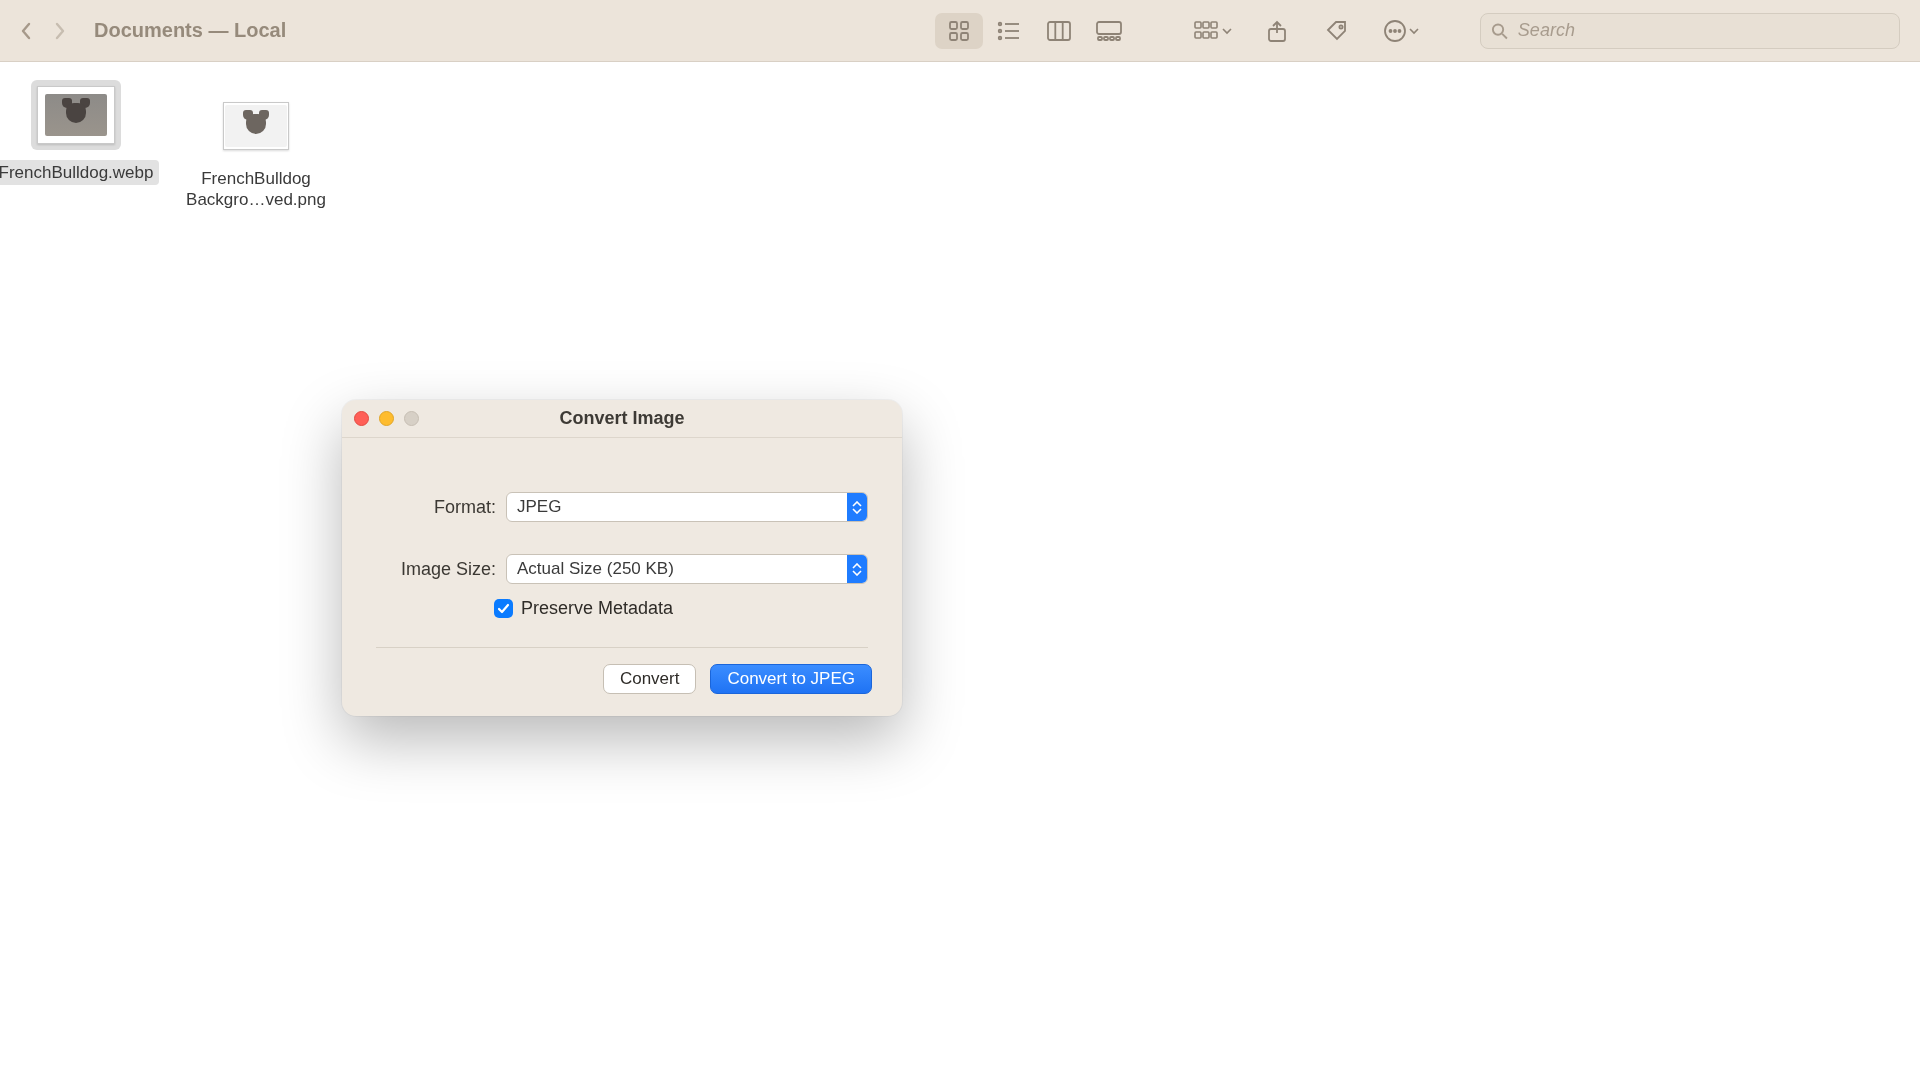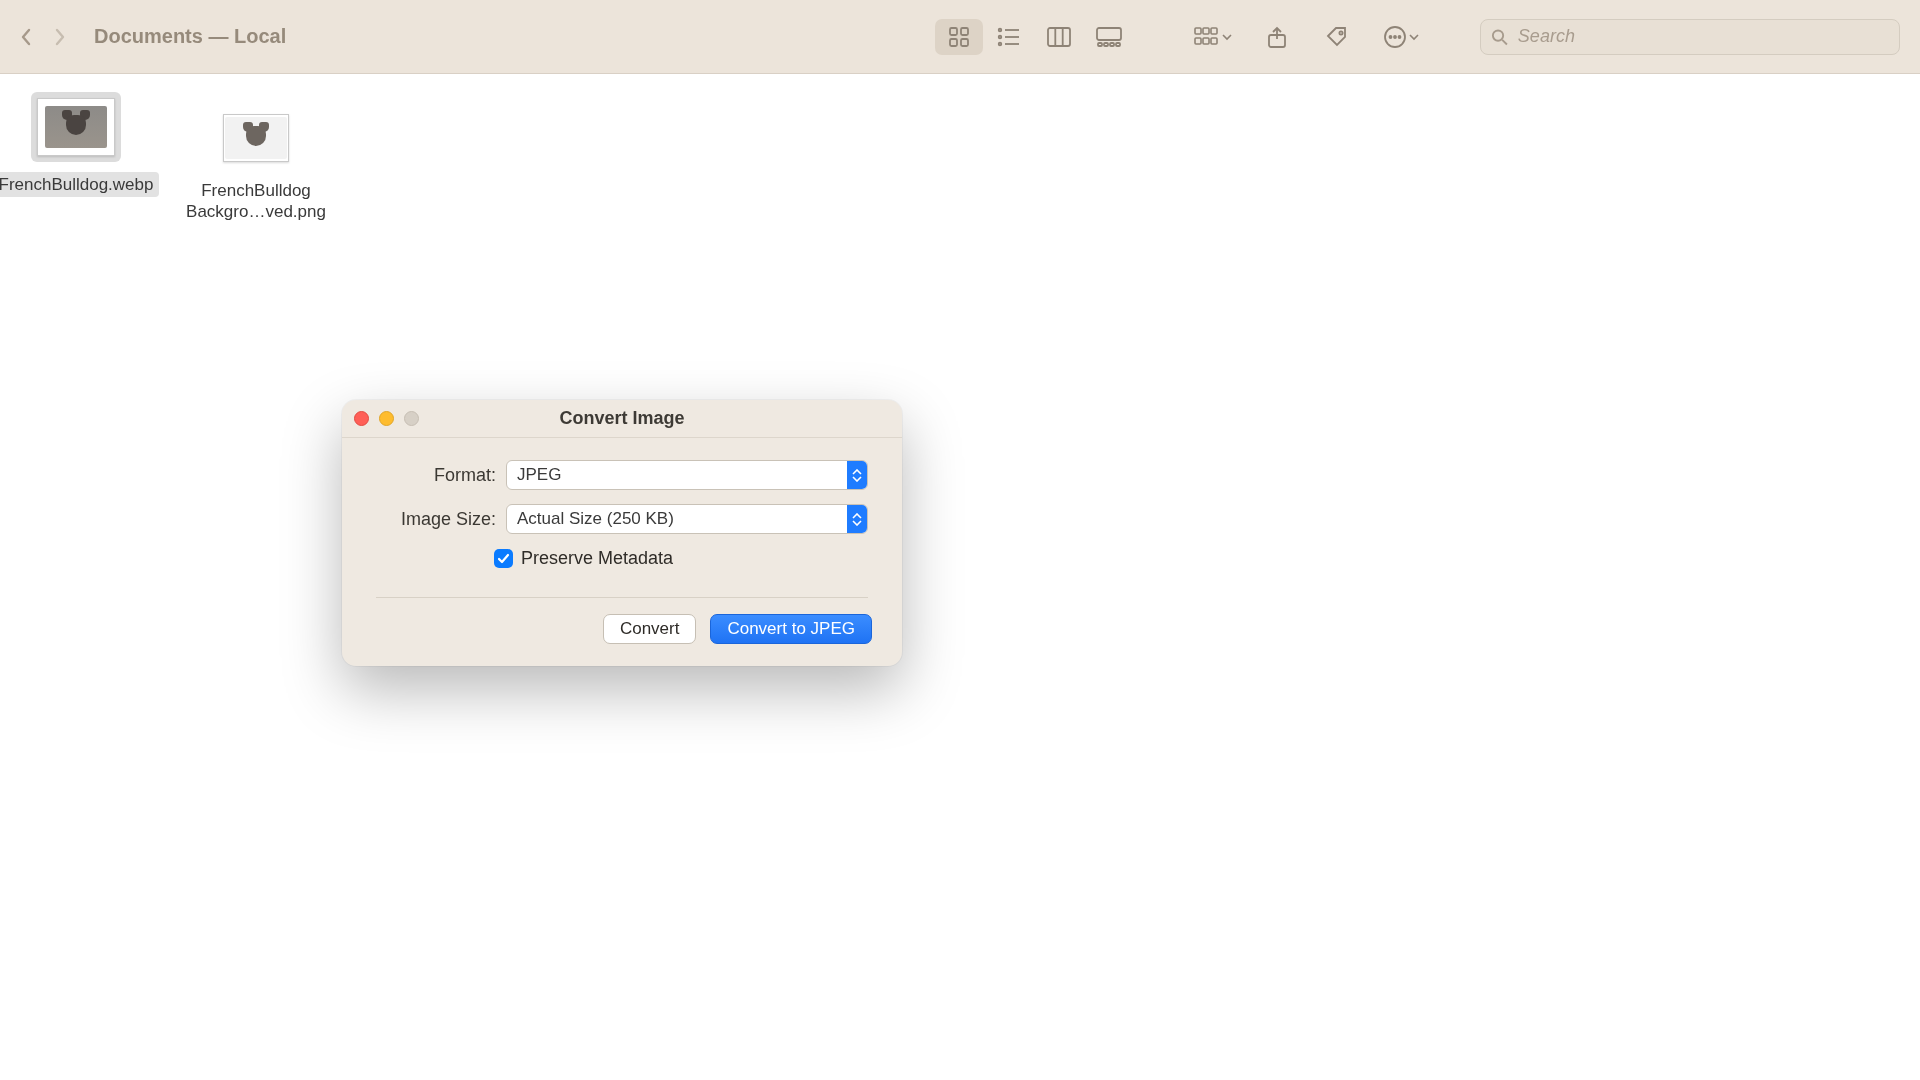--- a/index.html
+++ b/index.html
@@ -8,21 +8,21 @@
     width: 1920px; height: 1080px;
     font-family: -apple-system, "Helvetica Neue", Arial, sans-serif;
     background: #ffffff;
     overflow: hidden;
     font-size: 17px;
     color: #3a3a3a;
   }
 
   
   .toolbar {
-    height: 74px;
+    height: 62px;
     background: #ece4da;
     border-bottom: 1px solid #d9d0c5;
     display: flex;
     align-items: center;
     padding: 0 14px;
     gap: 10px;
   }
   .nav-arrows { display: flex; gap: 18px; margin-left: 4px; }
   .nav-arrow { width: 16px; height: 20px; display:flex; align-items:center; justify-content:center; }
   .nav-arrow svg { stroke: #a6998a; }
@@ -128,21 +128,21 @@
     position:relative;
   }
   .traffic { position:absolute; left:12px; display:flex; gap:10px; }
   .tl { width:15px; height:15px; border-radius:50%; }
   .tl.red{ background:#ff5f57; border:1px solid #e24b42;}
   .tl.yellow{ background:#febc2e; border:1px solid #e0a528;}
   .tl.gray{ background:#d7d0c6; border:1px solid #c6beb3;}
   .dlg-title { margin:0 auto; font-weight:700; font-size:18px; color:#3d3a35;}
 
   .dlg-body { padding: 22px 34px 8px 34px; }
-  .form-row { display:flex; align-items:center; margin-bottom: 14px; }
+  .form-row { display:flex; align-items:center; margin-bottom: 14px; margin-top: 32px; }
   .form-label { width: 120px; text-align:right; margin-right:10px; font-size:18px; color:#3b3833;}
   .select {
     flex:1; height:30px;
     background:#fff; border:1px solid #c9c2b7; border-radius:6px;
     display:flex; align-items:center; justify-content:space-between;
     padding: 0 0 0 10px; font-size:17px;
     overflow:hidden;
   }
   .select .stepper{
     width:20px; height:100%;

